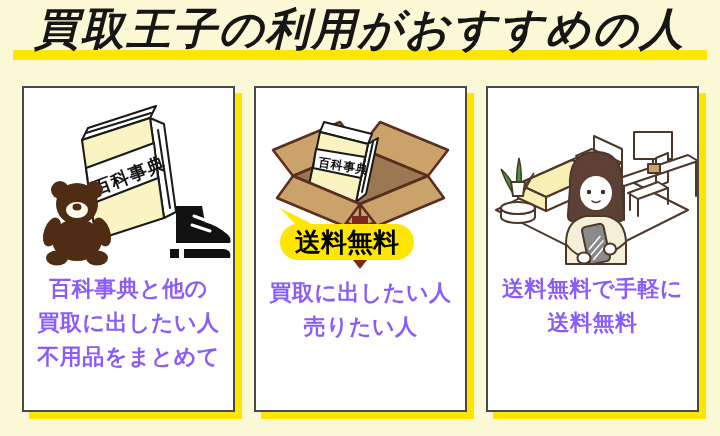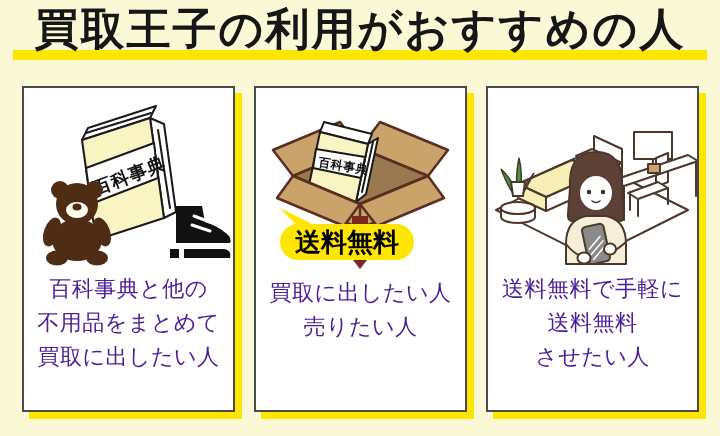--- a/index.html
+++ b/index.html
@@ -14,38 +14,39 @@
   .title-underline{
     position:absolute;left:13px;right:13px;top:50px;height:10px;
     background:#FFE600;z-index:0;
   }
   .title-text{
     position:relative;z-index:1;
     text-align:center;
     font-size:44px;font-weight:bold;letter-spacing:2px;
     line-height:58px;color:#161616;
     white-space:nowrap;
+    font-style:italic;
   }
   
   .cards{
     display:flex;gap:19px;
     padding:4px 22px 0 22px;
   }
   .card{
     flex:1;height:326px;background:#FFFFFF;
     border:2px solid #4A4A4A;
     box-shadow:7px 7px 0 #FFE600;
     box-sizing:border-box;
     display:flex;flex-direction:column;align-items:center;
   }
   .illus{margin-top:10px;flex:0 0 auto;}
   .card-text{
     margin-top:2px;
-    font-size:22px;font-weight:normal;line-height:34px;
-    text-align:center;letter-spacing:0.5px;color:#4c1d95;
+    font-size:22px;font-weight:bold;line-height:34px;
+    text-align:center;letter-spacing:0.5px;color:#8b5cf6;
     white-space:nowrap;
   }
   
   svg{display:block;}
   .ol-dark{stroke:#1A1A1A;stroke-width:2;stroke-linejoin:round;stroke-linecap:round;}
   .ol-maroon{stroke:#5C2D21;stroke-width:2.5;stroke-linejoin:round;stroke-linecap:round;}
   .ol-room{stroke:#4D372B;stroke-width:2;stroke-linejoin:round;stroke-linecap:round;}
   .f-white{fill:#FFFFFF;}
   .f-cover{fill:#FAF3C2;}
   .f-bear{fill:#4F2D15;}
@@ -103,22 +104,22 @@
       <g>
         <path class="f-black" d="M152,108 L178,108 L181,124 Q194,128 203,136 Q208,140 206,145 L152,145 Z"></path>
         <path class="none" stroke="#FFFFFF" stroke-width="3" stroke-linecap="round" d="M170,118 L186,124"></path>
         <path class="none" stroke="#FFFFFF" stroke-width="3" stroke-linecap="round" d="M168,127 L186,133"></path>
         <path class="f-black" d="M146,151 h54 q8,1 6,9 L146,160 Z"></path>
         <rect x="155" y="151" width="5" height="9" fill="#FFFFFF"></rect>
       </g>
     </svg>
     <div class="card-text">
       <div>百科事典と他の</div>
+      <div>買取に出したい人</div>
       <div>不用品をまとめて</div>
-      <div>買取に出したい人</div>
     </div>
   </div>
 
   <div class="card">
     <svg class="illus" width="209" height="176" viewBox="0 0 209 176">
 
       <g>
         <polygon class="f-tan ol-maroon" points="37,78 104,50 84,24 17,52"></polygon>
         <polygon class="f-tan ol-maroon" points="104,50 172,78 192,52 124,24"></polygon>
         <polygon class="f-inner ol-maroon" points="37,78 104,50 172,78 104,106"></polygon>
@@ -203,17 +204,16 @@
           <rect class="f-phone ol-room" x="97" y="127" width="22" height="38" rx="4"></rect>
           <path class="none" stroke="#FFFFFF" stroke-width="1.5" d="M100,150 L114,139 M100,156 L116,144 M102,161 L116,150"></path>
         </g>
         <ellipse class="f-white ol-room" cx="96" cy="160" rx="6.5" ry="5.5"></ellipse>
         <ellipse class="f-white ol-room" cx="122" cy="151" rx="6" ry="5.5"></ellipse>
       </g>
     </svg>
     <div class="card-text">
       <div>送料無料で手軽に</div>
       <div>送料無料</div>
-      <div>させたい人</div>
     </div>
   </div>
 
 </div>
 
 </body></html>

